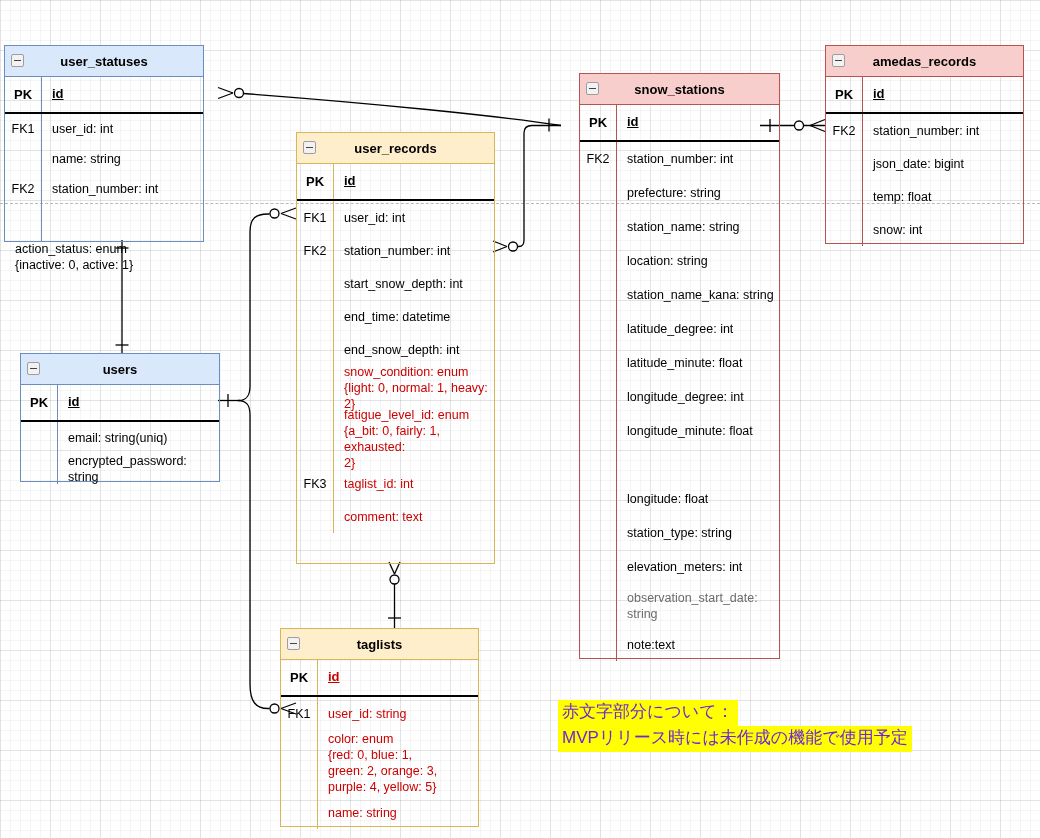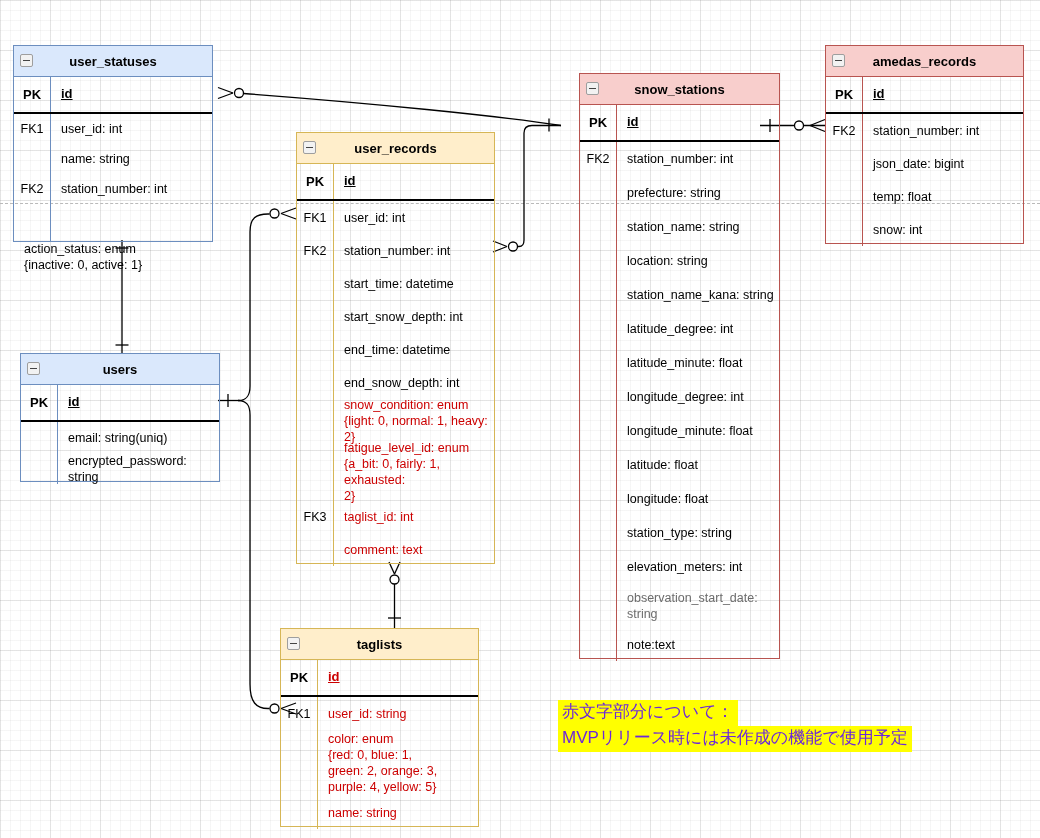--- a/index.html
+++ b/index.html
@@ -103,21 +103,21 @@
 
     <g>
       <path d="M389,562 L394.5,574"></path>
         <path d="M400,562 L394.5,574"></path>
       <circle cx="394.5" cy="579.5" r="4.5"></circle>
       <path d="M394.5,584 L394.5,628"></path>
       <path d="M388,618 L401,618"></path>
     </g>
   </svg>
 
-  <div class="entity c-blue" style="left:13px;top:45px;width:198px;height:195px;">
+  <div class="entity c-blue" style="left:4px;top:45px;width:198px;height:195px;">
     <div class="e-header">
       <span class="collapse">
           <span class="minus"></span>
         </span>
       <span>user_statuses</span>
     </div>
     <div class="e-row pk">
       <div class="e-key">PK</div>
       <div class="e-val"><span class="pk-id">id</span></div>
     </div>
@@ -175,24 +175,20 @@
     <div class="e-row h33">
       <div class="e-key">FK1</div>
       <div class="e-val">user_id: int</div>
     </div>
     <div class="e-row h33">
       <div class="e-key">FK2</div>
       <div class="e-val">station_number: int</div>
     </div>
     <div class="e-row h33">
       <div class="e-key"></div>
-      <div class="e-val">start_time: datetime</div>
-    </div>
-    <div class="e-row h33">
-      <div class="e-key"></div>
       <div class="e-val">start_snow_depth: int</div>
     </div>
     <div class="e-row h33">
       <div class="e-key"></div>
       <div class="e-val">end_time: datetime</div>
     </div>
     <div class="e-row h33">
       <div class="e-key"></div>
       <div class="e-val">end_snow_depth: int</div>
     </div>
@@ -259,21 +255,20 @@
     <div class="e-row h34">
       <div class="e-key"></div>
       <div class="e-val">longitude_degree: int</div>
     </div>
     <div class="e-row h34">
       <div class="e-key"></div>
       <div class="e-val">longitude_minute: float</div>
     </div>
     <div class="e-row h34">
       <div class="e-key"></div>
-      <div class="e-val">latitude: float</div>
     </div>
     <div class="e-row h34">
       <div class="e-key"></div>
       <div class="e-val">longitude: float</div>
     </div>
     <div class="e-row h34">
       <div class="e-key"></div>
       <div class="e-val">station_type: string</div>
     </div>
     <div class="e-row h34">

